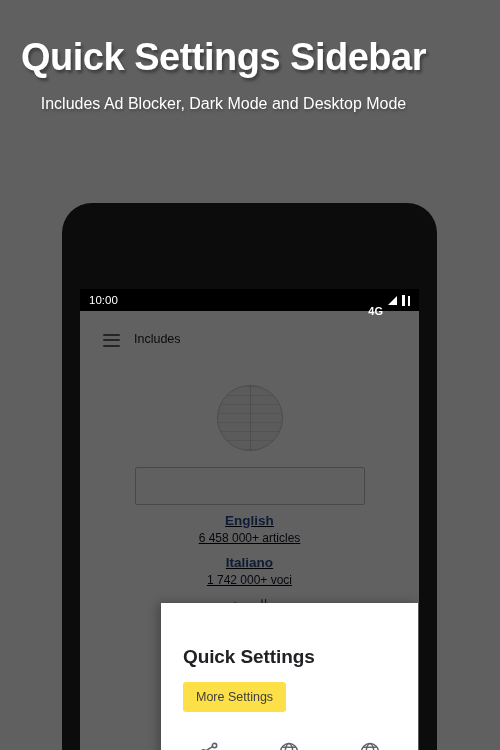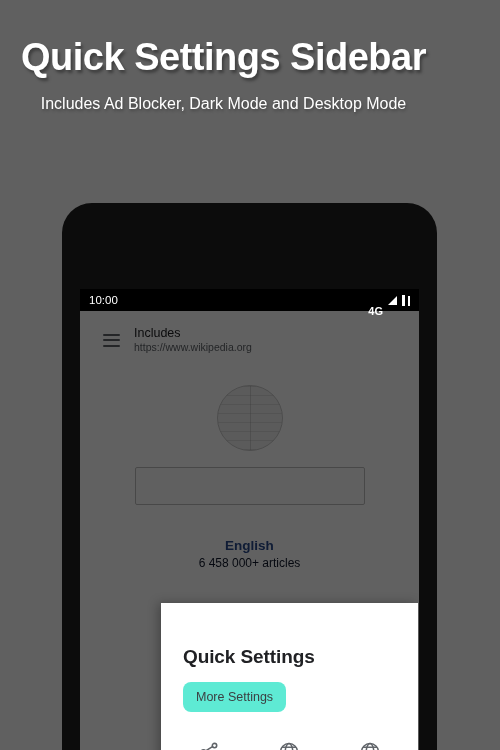--- a/index.html
+++ b/index.html
@@ -196,21 +196,22 @@
   }
   .wiki-search {
     margin: 16px auto 0 auto;
     width: 228px;
     height: 36px;
     border: 1px solid #bdbdbd;
     border-radius: 2px;
     background: #fdfdfd;
   }
   .lang {
-    margin-top: 32px;
+    margin-top: 7px;
+    text-decoration: underline;
   }
   .lang-name {
     color: #2a4b8d;
     font-size: 13.5px;
     font-weight: bold;
     line-height: 1.35;
   }
   .lang-name.rtl { direction: rtl; font-weight: normal; font-size: 13px; }
   .lang-count {
     color: #0f172a;
@@ -241,25 +242,25 @@
     font-size: 19px;
     color: #202124;
     font-weight: bold;
     padding: 20px 0 0 22px;
     letter-spacing: -0.1px;
     margin-top: 23px;
   }
   .qs-chip-wrap { padding: 14px 0 0 22px; }
   .qs-chip {
     display: inline-block;
-    background: #5eead4;
+    background: #fde047;
     color: #3c4043;
     font-size: 12.5px;
     padding: 8px 13px;
-    border-radius: 8px;
+    border-radius: 3px;
   }
 
   .qs-grid {
     display: grid;
     grid-template-columns: repeat(3, 1fr);
     padding: 18px 8px 0 8px;
     row-gap: 6px;
   }
   .qs-item {
     display: flex;
@@ -300,21 +301,20 @@
     <div class="webpage">
 
       <div class="toolbar">
         <div class="hamburger">
           <span></span>
             <span></span>
             <span></span>
         </div>
         <div class="urlblock">
           <div class="url-title">Includes</div>
-          <div class="url-link">https://www.wikipedia.org</div>
         </div>
       </div>
 
       <div class="wiki-body">
         <div class="wiki-globe"></div>
         <div class="wiki-search"></div>
 
         <div class="lang">
           <div class="lang-name">English</div>
           <div class="lang-count">6 458 000+ articles</div>

